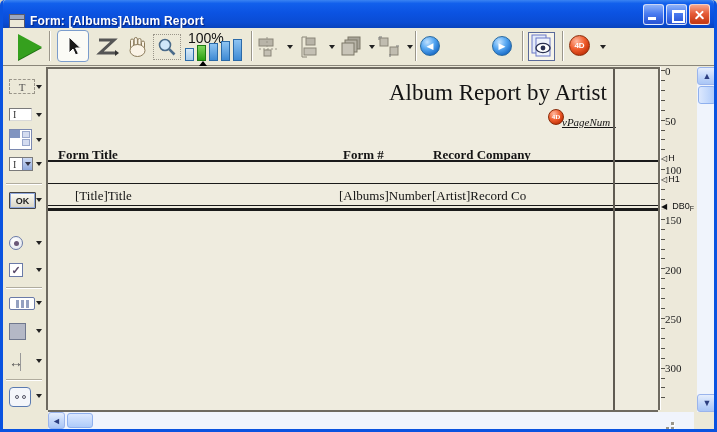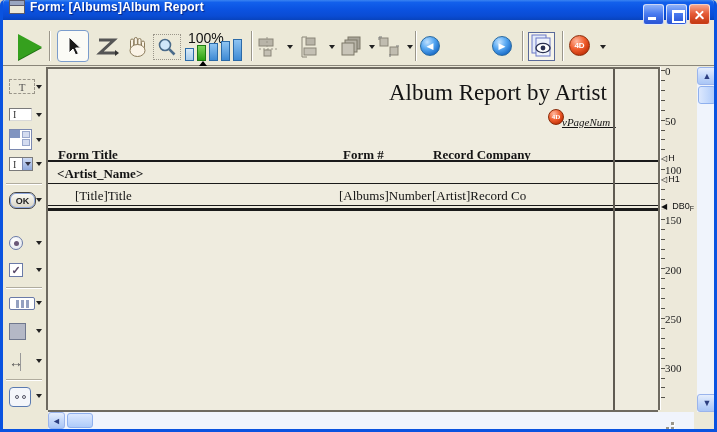--- a/index.html
+++ b/index.html
@@ -1,23 +1,23 @@
 <!DOCTYPE html>
 <html><head>
 <meta charset="utf-8">
 <style>
   html,body{margin:0;padding:0;background:#d8d4c8;}
   *{box-sizing:border-box;}
   .window{position:relative;width:717px;height:432px;font-family:"Liberation Sans",sans-serif;
     background:#ECE9D8;border-left:3px solid #0A53E0;border-right:3px solid #0A53E0;border-bottom:3px solid #0A53E0;
     border-radius:5px 5px 0 0;overflow:hidden;}
   
-  .titlebar{position:absolute;left:0;top:0;right:0;height:20px;
+  .titlebar{position:absolute;left:0;top:0;right:0;height:28px;
     background:linear-gradient(180deg,#3a84f2 0%,#1260ec 12%,#0b53e2 45%,#0a4cd4 80%,#0843bd 100%);
-    display:flex;align-items:flex-start;border-radius:3px 3px 0 0;}
+    display:flex;align-items:flex-end;border-radius:3px 3px 0 0;}
   .win-icon{width:16px;height:14px;margin:0 5px 0 6px;background:#ECE9D8;border:1px solid #5a5a6a;position:relative;}
   .win-icon::before{content:"";position:absolute;left:0;right:0;top:0;height:4px;background:#9aa6c0;border-bottom:1px solid #5a5a6a;}
   .title-text{color:#fff;font-size:12px;font-weight:bold;text-shadow:1px 1px 1px rgba(0,0,60,.55);letter-spacing:.2px;}
   .tb-btns{position:absolute;right:4px;top:4px;display:flex;gap:2px;}
   .xpbtn{width:21px;height:21px;border-radius:3px;border:1px solid rgba(255,255,255,.75);position:relative;}
   .xpbtn.min,.xpbtn.max{background:linear-gradient(180deg,#8fb2f8 0%,#4a7cf0 45%,#2c58d8 90%);}
   .xpbtn.close{background:linear-gradient(180deg,#f4a68e 0%,#e65c38 45%,#c83c16 90%);}
   .xpbtn.min::before{content:"";position:absolute;left:4px;bottom:4px;width:8px;height:3px;background:#fff;}
   .xpbtn.max::before{content:"";position:absolute;left:5px;top:5px;width:9px;height:8px;border:2px solid #fff;border-top-width:3px;}
   .xpbtn.close::before,.xpbtn.close::after{content:"";position:absolute;left:4px;top:8.5px;width:11px;height:2.4px;background:#fff;border-radius:1px;}
@@ -51,21 +51,21 @@
   .ssep{position:absolute;left:3px;width:36px;height:2px;background:linear-gradient(180deg,#b0ac9e 0 1px,#fff 1px);}
   .ticon-text{width:26px;height:15px;border:1px dashed #9a968a;color:#555;font-family:"Liberation Serif",serif;font-size:11px;display:flex;align-items:center;justify-content:center;background:#ECE9D8;}
   .ticon-input{width:23px;height:13px;background:#fff;border:1px solid #7a7a7a;border-right-color:#d8d8d8;border-bottom-color:#d8d8d8;font-family:"Liberation Serif",serif;font-size:10px;color:#333;display:flex;align-items:center;padding-left:3px;}
   .ticon-list{width:23px;height:21px;background:#fff;border:1px solid #7a88b0;position:relative;}
   .ticon-list .hd{position:absolute;left:0;top:0;width:10px;height:8px;background:#8094c0;}
   .ticon-list .a1,.ticon-list .a2{position:absolute;right:1px;width:8px;height:7px;background:#d4dcf0;border:1px solid #9aa8cc;font-size:5px;line-height:5px;text-align:center;color:#445;}
   .ticon-list .a1{top:1px;} .ticon-list .a2{top:9px;}
   .ticon-combo{width:24px;height:14px;background:#fff;border:1px solid #7a7a7a;position:relative;font-family:"Liberation Serif",serif;font-size:10px;color:#333;display:flex;align-items:center;padding-left:3px;}
   .ticon-combo .btn{position:absolute;right:0;top:0;bottom:0;width:10px;background:linear-gradient(180deg,#cfdcf4,#8fa8dc);border-left:1px solid #7a88b0;display:flex;align-items:center;justify-content:center;}
   .ticon-combo .btn i{width:0;height:0;border-left:3px solid transparent;border-right:3px solid transparent;border-top:4px solid #334;}
-  .ticon-ok{width:27px;height:17px;border-radius:7px;border:1px solid #444;box-shadow:inset 0 0 0 1px #8fa8dc;background:linear-gradient(180deg,#fdfdf8,#d8d4c4);font-size:9px;font-weight:bold;color:#222;display:flex;align-items:center;justify-content:center;}
+  .ticon-ok{width:27px;height:17px;border-radius:1px;border:1px solid #444;box-shadow:inset 0 0 0 1px #8fa8dc;background:linear-gradient(180deg,#fdfdf8,#d8d4c4);font-size:9px;font-weight:bold;color:#222;display:flex;align-items:center;justify-content:center;}
   .ticon-radio{width:14px;height:14px;border-radius:50%;border:1px solid #6a7aa8;background:radial-gradient(circle at 35% 30%,#fff,#e0e4ec);position:relative;}
   .ticon-radio::before{content:"";position:absolute;left:4px;top:4px;width:5px;height:5px;border-radius:50%;background:#6a5878;}
   .ticon-check{width:14px;height:14px;border:1px solid #6a7aa8;background:#fff;color:#5a4a6a;font-size:11px;line-height:12px;text-align:center;font-weight:bold;}
   .ticon-seg{width:26px;height:13px;border:1px solid #6a7aa8;border-radius:2px;background:#fff;display:flex;gap:2px;align-items:center;justify-content:center;}
   .ticon-seg i{width:3px;height:8px;background:#93a0c0;}
   .ticon-rect{width:17px;height:17px;background:#b4b8c6;border:1px solid #70788e;}
   .ticon-split{width:24px;height:18px;position:relative;color:#666;}
   .ticon-split::before{content:"";position:absolute;left:11px;top:0;width:1px;height:18px;background:#999;}
   .ticon-split span{position:absolute;left:0;top:1px;font-size:14px;color:#555;}
   .ticon-plug{width:22px;height:20px;border:1px solid #5a7ab0;border-radius:4px;background:#f4f6fa;display:flex;gap:3px;align-items:center;justify-content:center;}
@@ -328,21 +328,20 @@
         <div class="ball red small">4D</div>
       </div>
       <div class="obj pagevar" style="left:514px;top:47px;">vPageNum_</div>
 
       <div class="obj hdr" style="left:10px;top:78px;">Form Title</div>
       <div class="obj hdr" style="left:295px;top:78px;">Form #</div>
       <div class="obj hdr" style="left:385px;top:78px;">Record Company</div>
 
       <div class="hline" style="top:91px;height:2px;"></div>
 
-      <div class="obj hdr" style="left:9px;top:97px;">&lt;Artist_Name&gt;</div>
 
       <div class="hline" style="top:114px;height:1px;"></div>
 
       <div class="obj fld" style="left:27px;top:119px;">[Title]Title</div>
       <div class="obj fld" style="left:291px;top:119px;">[Albums]Number</div>
       <div class="obj fld" style="left:384px;top:119px;">[Artist]Record Co</div>
 
       <div class="hline" style="top:136px;height:1px;"></div>
       <div class="hline" style="top:139px;height:3px;"></div>
 

